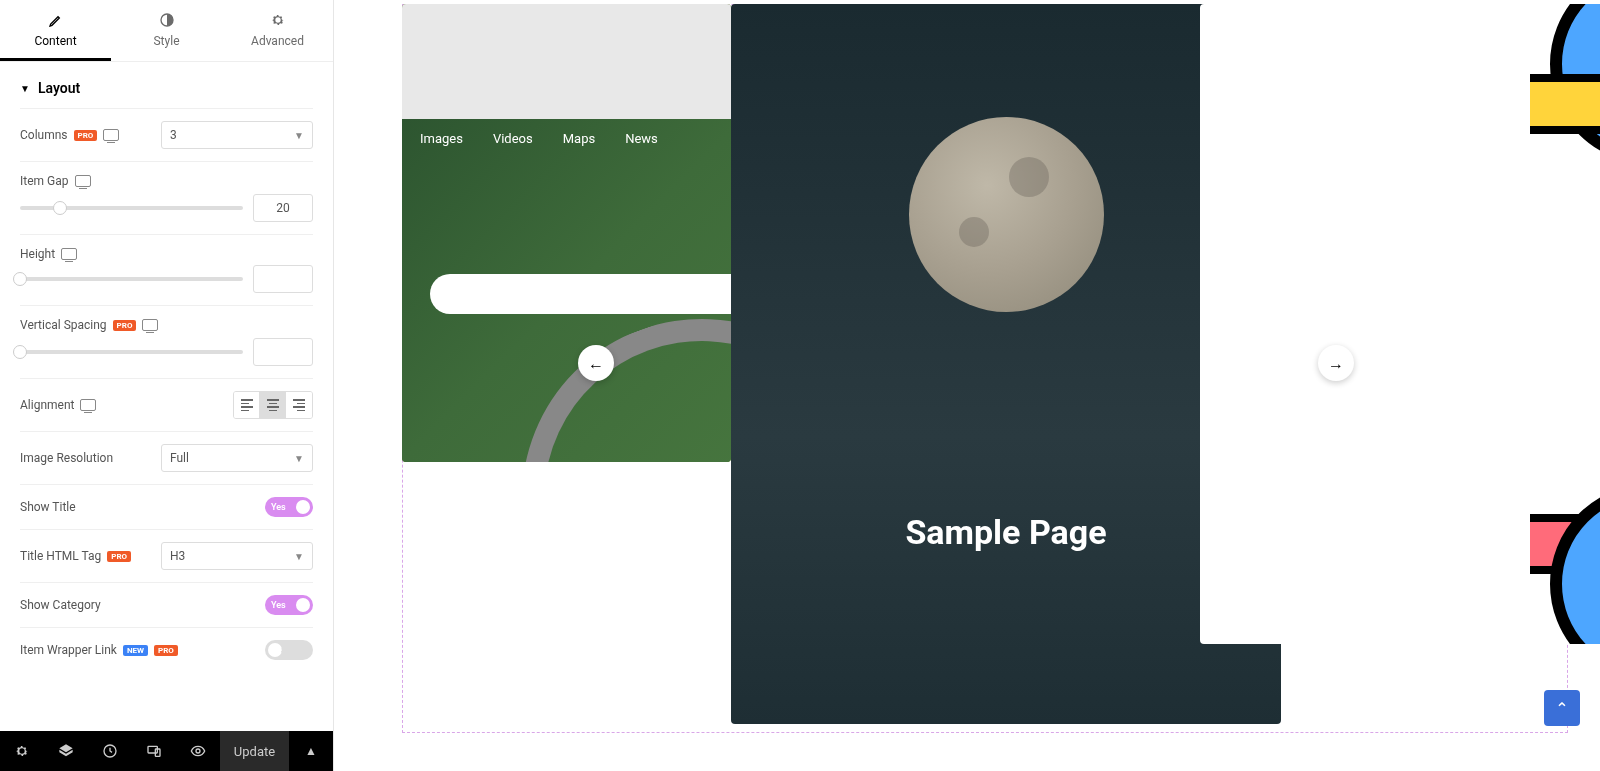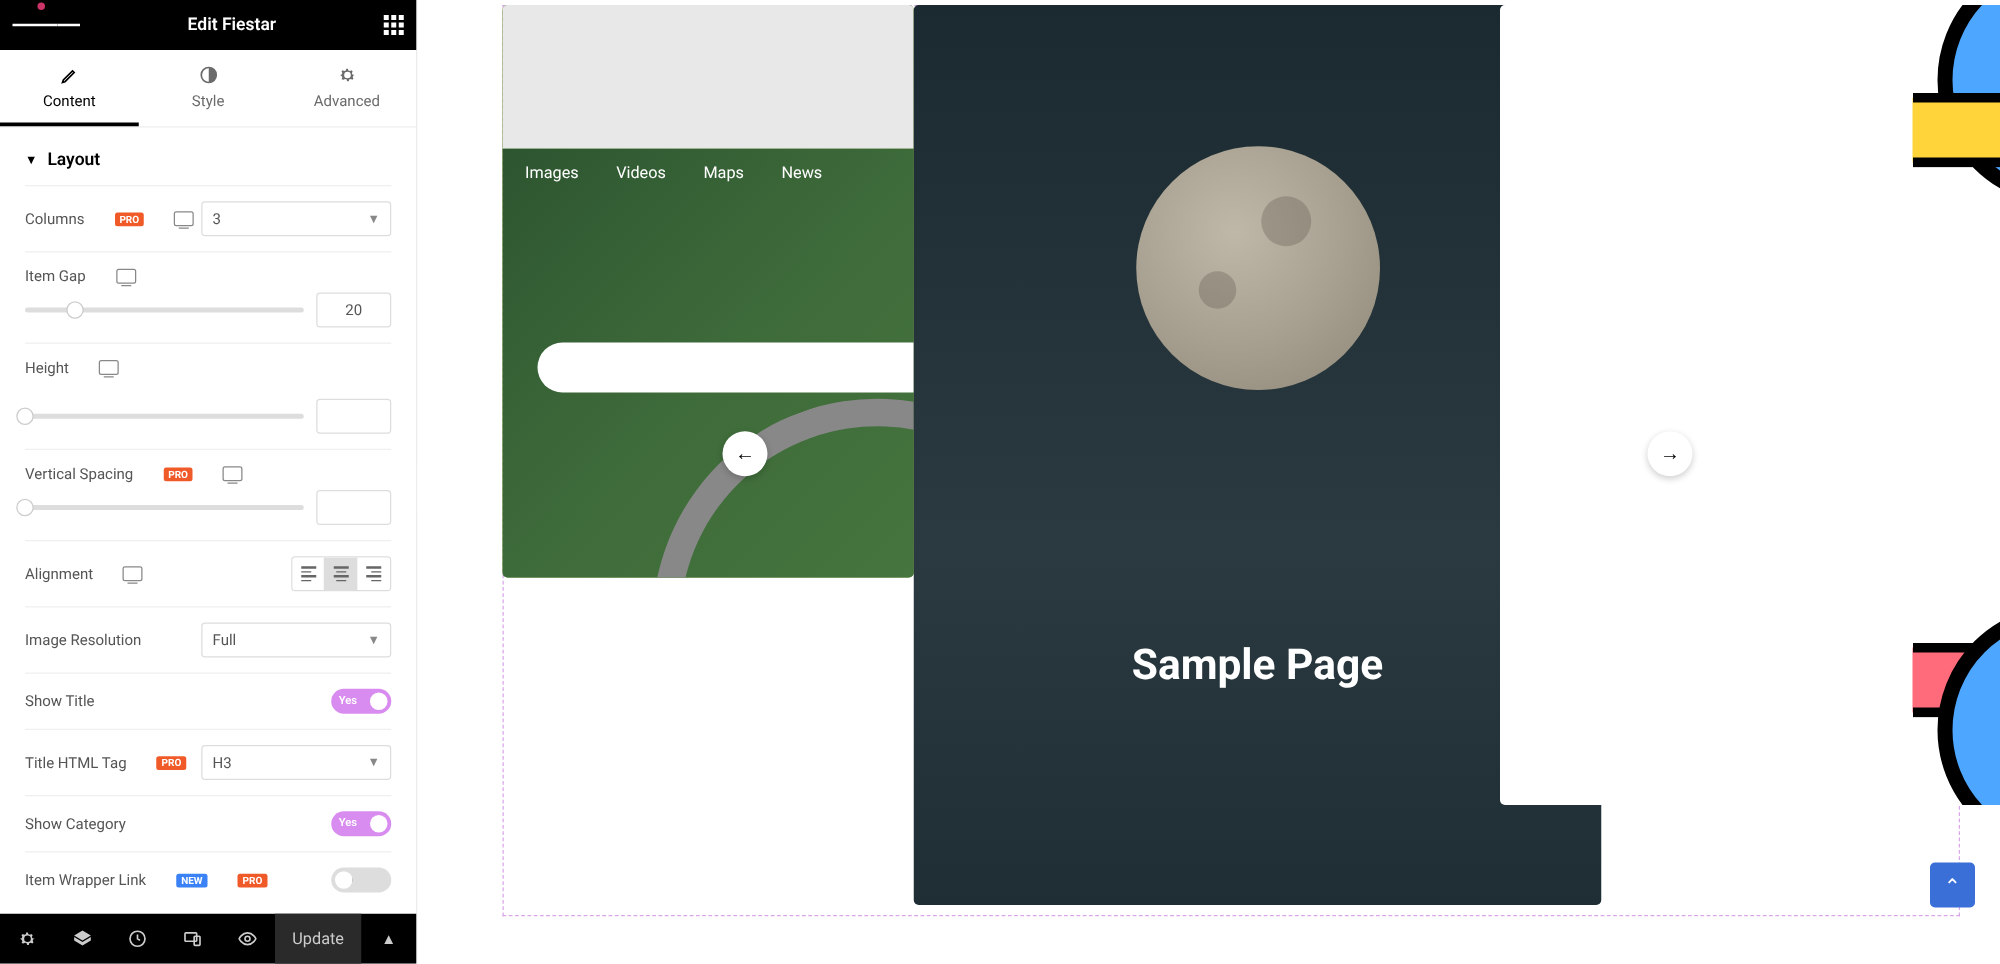--- a/index.html
+++ b/index.html
@@ -16,21 +16,21 @@
 .tab{flex:1;text-align:center;padding:12px 0 10px;cursor:pointer}
 .tab svg{display:block;margin:0 auto 6px}
 .tab-label{font-size:12px;color:#6b6b6b}
 .tab.active{border-bottom:3px solid #000}
 .tab.active .tab-label{color:#000}
 .panel{flex:1;overflow-y:auto;padding:0 20px}
 .section-head{display:flex;align-items:center;padding:18px 0 12px;font-weight:600;font-size:14px}
 .section-head .tri{margin-right:8px;font-size:10px}
 .row{display:flex;align-items:center;justify-content:space-between;padding:12px 0;border-top:1px solid #efefef;font-size:12px;color:#555}
 .row:first-of-type{border-top:none}
-.row-label{display:flex;align-items:center;gap:24px}
+.row-label{display:flex;align-items:center;gap:6px}
 .badge{font-size:8px;font-weight:700;padding:1px 4px;border-radius:2px;color:#fff}
 .badge.pro{background:#f05a28}
 .badge.new{background:#3b82f6}
 .device-icon{width:16px;height:12px;border:1.5px solid #888;border-radius:2px;position:relative}
 .device-icon::after{content:"";position:absolute;bottom:-3px;left:50%;transform:translateX(-50%);width:8px;height:1.5px;background:#888}
 .select{width:152px;height:28px;border:1px solid #ddd;border-radius:3px;background:#fff;font-size:12px;padding:0 8px;display:flex;align-items:center;justify-content:space-between;color:#555}
 .select .chev{font-size:10px;color:#888}
 .slider-row{display:flex;align-items:center;gap:10px}
 .slider{flex:1;height:4px;background:#ddd;border-radius:2px;position:relative}
 .slider .handle{position:absolute;top:50%;transform:translate(-50%,-50%);width:14px;height:14px;background:#fff;border:1px solid #ccc;border-radius:50%}
@@ -75,42 +75,20 @@
 .bar2{bottom:70px;width:380px;background:#ff6b7a;border-radius:0 30px 30px 0}
 .navbtn{position:absolute;top:345px;width:36px;height:36px;background:#fff;border-radius:50%;box-shadow:0 2px 6px rgba(0,0,0,.2);display:flex;align-items:center;justify-content:center;font-size:16px;cursor:pointer}
 .prev{left:244px}
 .next{left:984px}
 .scrolltop{position:absolute;right:20px;bottom:45px;width:36px;height:36px;background:#3a6fd8;border-radius:4px;display:flex;align-items:center;justify-content:center;color:#fff;cursor:pointer}
 </style>
 </head>
 <body>
 
 <div class="sidebar">
-  <div class="top-bar">
-    <div class="dot"></div>
-    <div class="icon-btn hamburger">
-        <div></div>
-        <div></div>
-        <div></div>
-      </div>
-    <div class="top-title">Edit Fiestar</div>
-    <div class="icon-btn">
-        <div class="grid-icon">
-          <span></span>
-          <span></span>
-          <span></span>
-          <span></span>
-          <span></span>
-          <span></span>
-          <span></span>
-          <span></span>
-          <span></span>
-        </div>
-      </div>
-  </div>
 
   <div class="tabs">
     <div class="tab active">
       <svg width="16" height="16" viewBox="0 0 24 24" fill="none" stroke="#000" stroke-width="2">
           <path d="M3 21l3-1 11-11-2-2L4 18l-1 3z"></path>
         </svg>
       <div class="tab-label">Content</div>
     </div>
     <div class="tab">
       <svg width="16" height="16" viewBox="0 0 24 24">
@@ -152,21 +130,21 @@
         </div>
       <div class="slider-row">
           <div class="slider">
             <div class="handle" style="left:18%"></div>
           </div>
           <input class="num-input" value="20" style="">
         </div>
     </div>
 
     <div class="row" style="flex-direction:column;align-items:stretch">
-      <div class="row-label" style="margin-bottom:18px">
+      <div class="row-label" style="margin-bottom:4px">
           <span>Height</span>
           <span class="device-icon"></span>
         </div>
       <div class="slider-row">
           <div class="slider">
             <div class="handle" style="left:0%"></div>
           </div>
           <input class="num-input" value="" style="">
         </div>
     </div>

